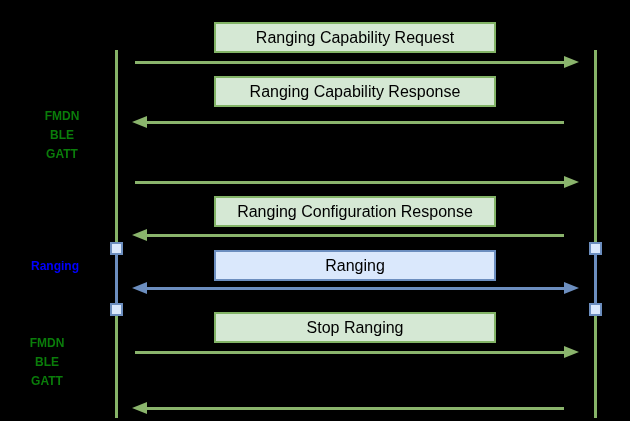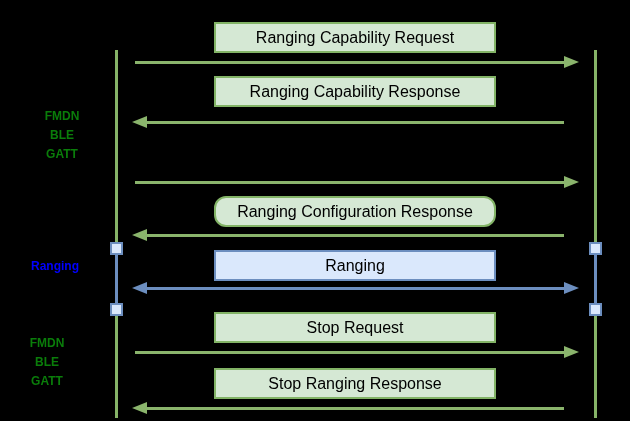--- a/index.html
+++ b/index.html
@@ -118,38 +118,35 @@
 
   <div class="msg-box box-green" style="top:76px;">
     <span>Ranging Capability Response</span>
   </div>
   <div class="arrow-line line-green" style="left:147px; top:121px; width:417px;"></div>
   <div class="head head-left-green" style="left:132px; top:116px;"></div>
 
   <div class="arrow-line line-green" style="left:135px; top:181px; width:429px;"></div>
   <div class="head head-right-green" style="left:564px; top:176px;"></div>
 
-  <div class="msg-box box-green" style="top:196px;border-radius:12px;">
+  <div class="msg-box box-green" style="top:196px;">
     <span>Ranging Configuration Response</span>
   </div>
   <div class="arrow-line line-green" style="left:147px; top:234px; width:417px;"></div>
   <div class="head head-left-green" style="left:132px; top:229px;"></div>
 
   <div class="msg-box box-blue" style="top:250px;">
     <span>Ranging</span>
   </div>
   <div class="arrow-line line-blue" style="left:147px; top:287px; width:417px;"></div>
   <div class="head head-left-blue" style="left:132px; top:282px;"></div>
   <div class="head head-right-blue" style="left:564px; top:282px;"></div>
 
   <div class="msg-box box-green" style="top:312px;">
-    <span>Stop Request</span>
+    <span>Stop Ranging</span>
   </div>
   <div class="arrow-line line-green" style="left:135px; top:351px; width:429px;"></div>
   <div class="head head-right-green" style="left:564px; top:346px;"></div>
 
-  <div class="msg-box box-green" style="top:368px;">
-    <span>Stop Ranging Response</span>
-  </div>
   <div class="arrow-line line-green" style="left:147px; top:407px; width:417px;"></div>
   <div class="head head-left-green" style="left:132px; top:402px;"></div>
 
 </div>
 
 </body></html>

